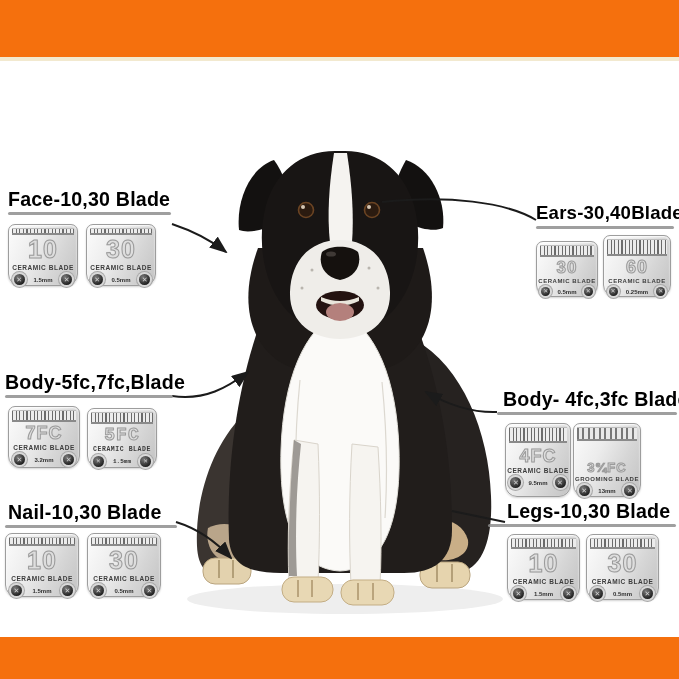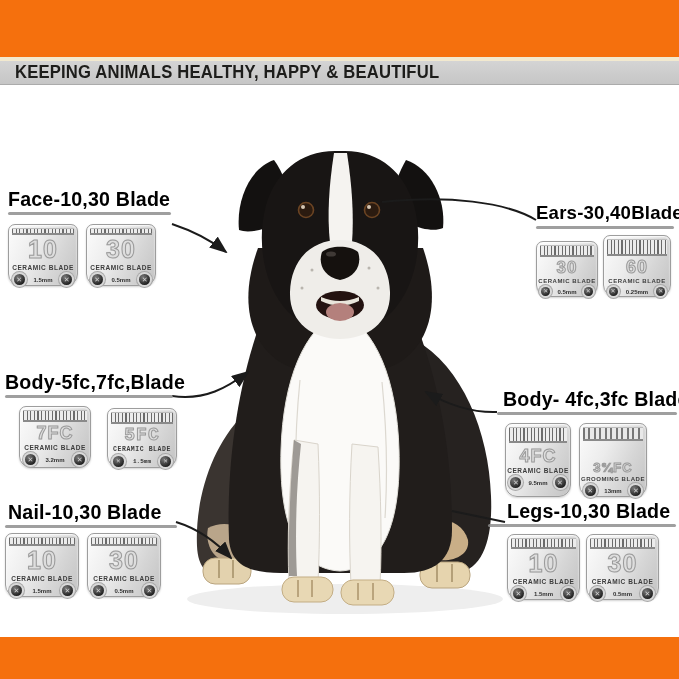--- a/index.html
+++ b/index.html
@@ -60,23 +60,20 @@
   .screw i{position:absolute;inset:0;font-style:normal;color:#cfcfcf;font-size:7px;line-height:11px;text-align:center;}
   .size{font-size:6px;color:#2f2f2f;font-weight:bold;white-space:nowrap;}
 </style>
 </head>
 <body>
 
 <div class="canvas">
 
   <div class="band-top"></div>
   <div class="cream-line"></div>
-  <div class="banner">
-    <span>KEEPING ANIMALS HEALTHY, HAPPY &amp; BEAUTIFUL</span>
-  </div>
   <div class="band-bottom"></div>
 
   <svg class="dog-svg" viewBox="0 0 679 679" aria-hidden="true">
 
     <ellipse cx="345" cy="599" rx="158" ry="15" fill="#eeeeee"></ellipse>
 
     <path d="M415,340 C462,366 489,432 491,496 C493,541 482,568 459,573 C429,577 407,554 404,500 C401,440 400,380 415,340 Z" fill="#262220"></path>
 
     <path d="M243,415 C211,447 195,500 197,546 C198,571 211,579 230,576 C254,570 263,544 261,504 C259,464 254,433 243,415 Z" fill="#3a3430"></path>
 
@@ -210,21 +207,21 @@
               <i style="font-size:6px;line-height:9px;">✕</i>
             </span>
         </div>
       </div>
     </div>
   </div>
 
   <div class="group" style="left:5px;top:371px;width:172px;">
     <div class="glabel">Body-5fc,7fc,Blade</div>
     <div class="rule" style="width:168px;"></div>
-    <div class="blades" style="margin-top:8px;gap:16px;margin-left:14px;">
+    <div class="blades" style="margin-top:8px;gap:7px;margin-left:3px;">
       <div class="blade" style="width:72px;height:62px;">
         <div class="teeth"></div>
         <div class="num" style="font-size:18px;">7FC</div>
         <div class="type">CERAMIC BLADE</div>
         <div class="brow">
           <span class="screw">
               <i>✕</i>
             </span>
           <span class="size">3.2mm</span>
           <span class="screw">
@@ -245,21 +242,21 @@
               <i>✕</i>
             </span>
         </div>
       </div>
     </div>
   </div>
 
   <div class="group" style="left:497px;top:388px;width:182px;">
     <div class="glabel" style="margin-left:6px;">Body- 4fc,3fc Blade</div>
     <div class="rule" style="width:180px;"></div>
-    <div class="blades" style="margin-top:8px;gap:8px;margin-left:8px;">
+    <div class="blades" style="margin-top:8px;gap:2px;margin-left:8px;">
       <div class="blade" style="width:66px;height:74px;">
         <div class="teeth" style="height:16px;"></div>
         <div class="num" style="font-size:18px;margin-top:4px;">4FC</div>
         <div class="type">CERAMIC BLADE</div>
         <div class="brow">
           <span class="screw">
               <i>✕</i>
             </span>
           <span class="size">9.5mm</span>
           <span class="screw">

